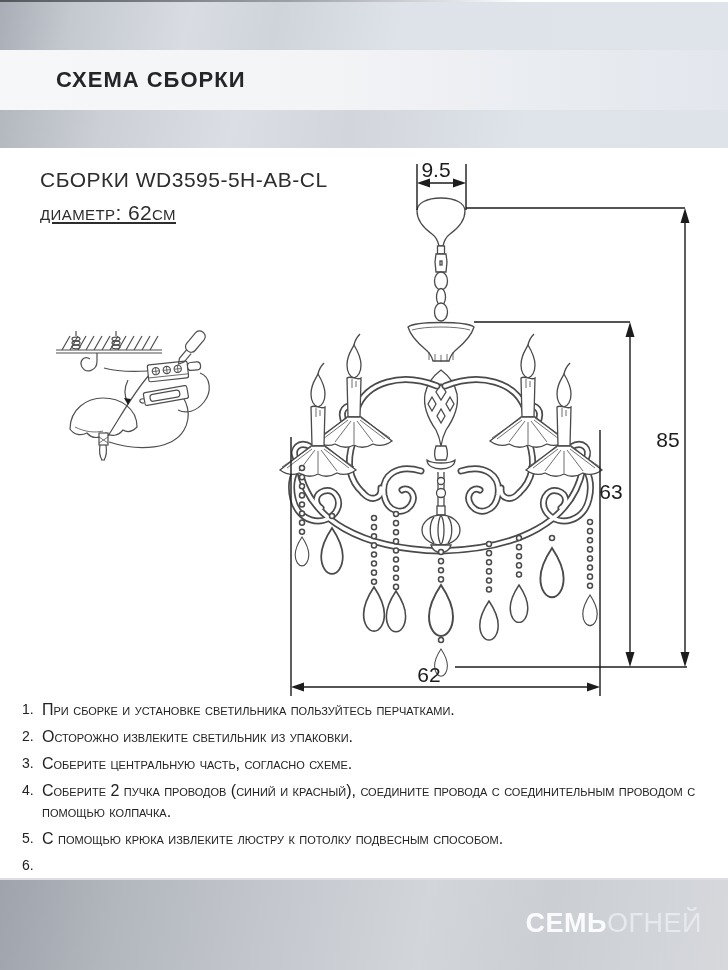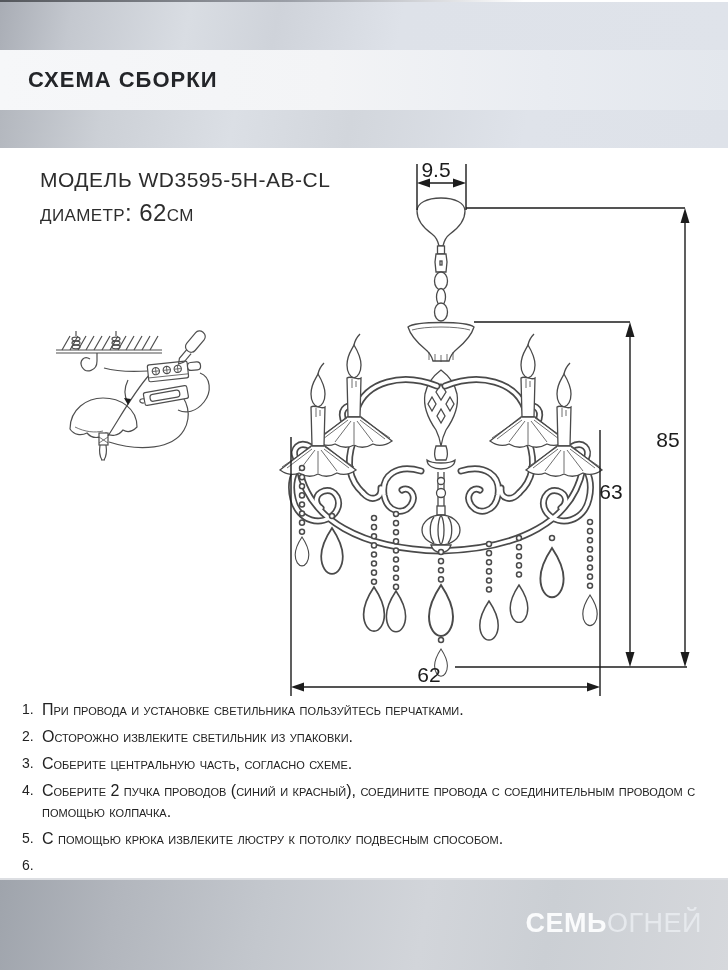--- a/index.html
+++ b/index.html
@@ -9,27 +9,27 @@
   
   .hdr{position:absolute;left:0;top:0;width:728px;height:148px;}
   .hdr-edge{position:absolute;left:0;top:0;width:728px;height:2px;
         background:linear-gradient(to right,#54575c,#9ca0a8 40%,rgba(156,160,168,0) 72%);}
   .band-top{position:absolute;left:0;top:2px;width:728px;height:48px;
         background:linear-gradient(100deg,#a9adb5 0%,#c4c8cf 10%,#d9dde3 26%,#cfd3da 38%,#dee2e9 55%,#dfe3ea 100%);}
   .band-title{position:absolute;left:0;top:50px;width:728px;height:60px;
         background:linear-gradient(to right,#f6f7f9 0%,#f3f4f6 45%,#e9ecf1 75%,#e3e7ed 100%);}
   .band-bottom{position:absolute;left:0;top:110px;width:728px;height:38px;
         background:linear-gradient(100deg,#b3b7be 0%,#ccd0d6 14%,#dbdfe5 32%,#d2d6dc 48%,#dfe3ea 72%,#dee2e9 100%);}
-  .band-title h1{margin:0;padding:0 0 0 28px;line-height:60px;font-size:22px;font-weight:bold;
+  .band-title h1{margin:0;padding:0 0 0 56px;line-height:60px;font-size:22px;font-weight:bold;
         letter-spacing:1px;color:#232529;}
 
   
   .specs{position:absolute;left:40px;top:168px;color:#2d2d2d;}
   .model{font-size:21px;letter-spacing:.5px;line-height:24px;}
-  .spec-line{font-size:24px;line-height:22px;margin-top:10px;font-variant:small-caps;letter-spacing:.4px;}
+  .spec-line{font-size:21px;line-height:22px;margin-top:10px;font-variant:small-caps;letter-spacing:.4px;text-decoration:underline;}
 
   
   .diagram{position:absolute;left:0;top:0;width:728px;height:970px;}
   .fix{stroke:#4a4a4a;stroke-width:1.3;fill:none;}
   .wfill{fill:#ffffff;}
   .ad{fill:none;stroke:#4a4a4a;stroke-width:7;stroke-linecap:round;}
   .al{fill:none;stroke:#ffffff;stroke-width:3.6;stroke-linecap:round;}
   .bk{stroke:#4a4a4a;stroke-width:6.5;stroke-linecap:round;stroke-dasharray:0.1 9;fill:none;}
   .bw{stroke:#ffffff;stroke-width:3.5;stroke-linecap:round;stroke-dasharray:0.1 9;fill:none;}
   .dim{stroke:#1c1c1c;stroke-width:1.4;fill:none;}
@@ -59,21 +59,21 @@
   <div class="hdr">
     <div class="band-top"></div>
     <div class="hdr-edge"></div>
     <div class="band-title">
       <h1>СХЕМА СБОРКИ</h1>
     </div>
     <div class="band-bottom"></div>
   </div>
 
   <div class="specs">
-    <div class="model">МОДЕЛЬ WD3595-5H-AB-CL</div>
+    <div class="model">СБОРКИ WD3595-5H-AB-CL</div>
     <div class="spec-line">диаметр: 62см</div>
   </div>
 
   <svg class="diagram" viewBox="0 0 728 970" xmlns="http://www.w3.org/2000/svg">
 
     <defs>
       <path id="drop" d="M0,0 C4,6 8,13 8,21 C8,29 4,34 0,34 C-4,34 -8,29 -8,21 C-8,13 -4,6 0,0 Z"></path>
       <g id="candle">
         <path class="fix" d="M0,-73 C1,-78 3,-81 6,-84"></path>
         <path class="fix wfill" d="M0,-73 C3,-68 7,-61 7,-53 C7,-46 4,-41 0,-40 C-4,-41 -7,-46 -7,-53 C-7,-63 -3,-67 0,-73 Z"></path>
@@ -260,21 +260,21 @@
       <text class="dimtxt" x="436" y="177" text-anchor="middle">9.5</text>
       <text class="dimtxt" x="668" y="447" text-anchor="middle">85</text>
       <text class="dimtxt" x="611" y="499" text-anchor="middle">63</text>
       <text class="dimtxt" x="429" y="682" text-anchor="middle">62</text>
     </g>
   </svg>
 
   <ol class="instr">
     <li>
       <span class="num">1.</span>
-      <span>При провода и установке светильника пользуйтесь перчатками.</span>
+      <span>При сборке и установке светильника пользуйтесь перчатками.</span>
     </li>
     <li>
       <span class="num">2.</span>
       <span>Осторожно извлеките светильник из упаковки.</span>
     </li>
     <li>
       <span class="num">3.</span>
       <span>Соберите центральную часть, согласно схеме.</span>
     </li>
     <li>

